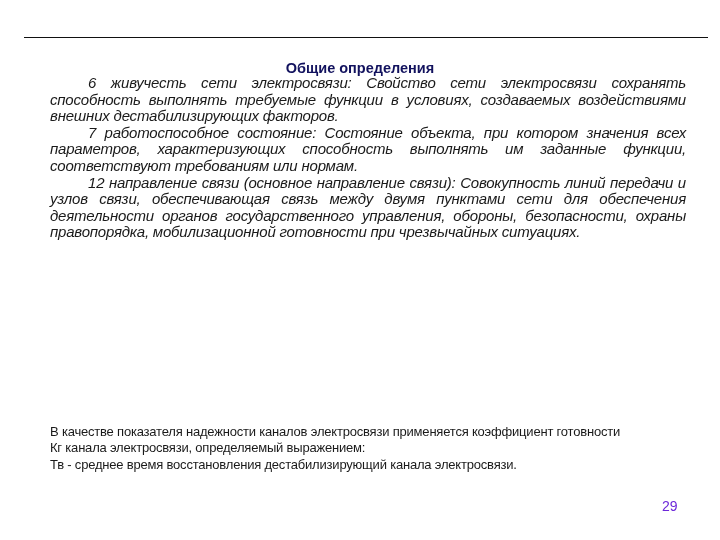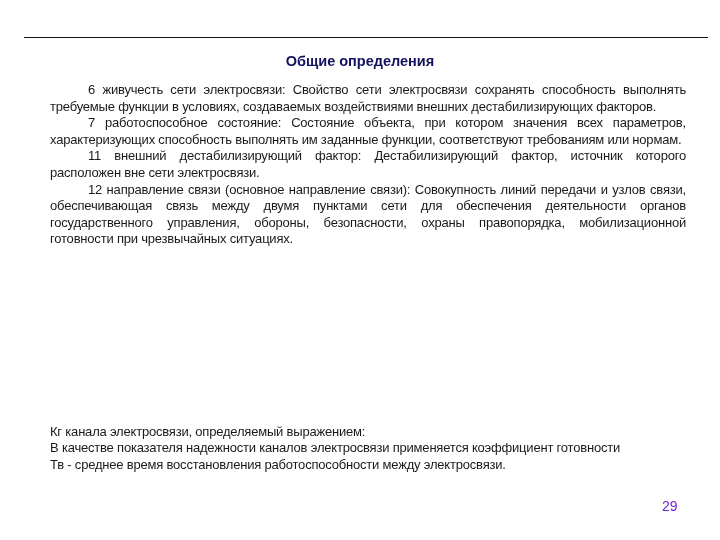--- a/index.html
+++ b/index.html
@@ -2,49 +2,48 @@
 <html><head>
 <meta charset="utf-8">
 <style>
   html, body { margin: 0; padding: 0; }
   body {
     width: 720px; height: 540px; background: #ffffff; position: relative; overflow: hidden;
     font-family: "Liberation Sans", sans-serif; color: #1a1a1a;
   }
   .rule { position: absolute; left: 24px; top: 37px; width: 684px; height: 1px; background: #111; }
   .title {
-    position: absolute; left: 0; width: 720px; top: 53px; text-align: center;
+    position: absolute; left: 0; width: 720px; top: 60px; text-align: center;
     font-weight: bold; font-size: 14.5px; color: #12125e;
   }
   .body-text {
-    position: absolute; left: 50px; width: 636px; top: 82px;
-    font-size: 13px; line-height: 16.6px; text-align: justify; letter-spacing: -0.2px;
+    position: absolute; left: 50px; width: 636px; top: 75px;
+    font-size: 15px; line-height: 16.6px; text-align: justify; letter-spacing: -0.2px; font-style: italic;
   }
   .body-text p { margin: 0; text-indent: 38px; }
   .footer-text {
     position: absolute; left: 50px; width: 640px; top: 424px;
     font-size: 13px; line-height: 16.4px; letter-spacing: -0.2px;
   }
   .footer-text div { white-space: nowrap; }
   .formula-num { display: inline-block; margin-left: 34px; }
   .page-num { position: absolute; left: 662px; top: 498px; font-size: 14px; color: #6d28d9; }
 </style>
 </head>
 <body>
 
 <div class="rule"></div>
 
 <div class="title">Общие определения</div>
 
 <div class="body-text">
   <p>6 живучесть сети электросвязи: Свойство сети электросвязи сохранять способность выполнять требуемые функции в условиях, создаваемых воздействиями внешних дестабилизирующих факторов.</p>
   <p>7 работоспособное состояние: Состояние объекта, при котором значения всех параметров, характеризующих способность выполнять им заданные функции, соответствуют требованиям или нормам.</p>
-  <p>11 внешний дестабилизирующий фактор: Дестабилизирующий фактор, источник которого расположен вне сети электросвязи.</p>
   <p>12 направление связи (основное направление связи): Совокупность линий передачи и узлов связи, обеспечивающая связь между двумя пунктами сети для обеспечения деятельности органов государственного управления, обороны, безопасности, охраны правопорядка, мобилизационной готовности при чрезвычайных ситуациях.</p>
 </div>
 
 <div class="footer-text">
+  <div>В качестве показателя надежности каналов электросвязи применяется коэффициент готовности</div>
   <div>Кг канала электросвязи, определяемый выражением:</div>
-  <div>В качестве показателя надежности каналов электросвязи применяется коэффициент готовности</div>
-  <div>Тв - среднее время восстановления работоспособности между электросвязи.</div>
+  <div>Тв - среднее время восстановления дестабилизирующий канала электросвязи.</div>
 </div>
 
 <div class="page-num">29</div>
 
 </body></html>

